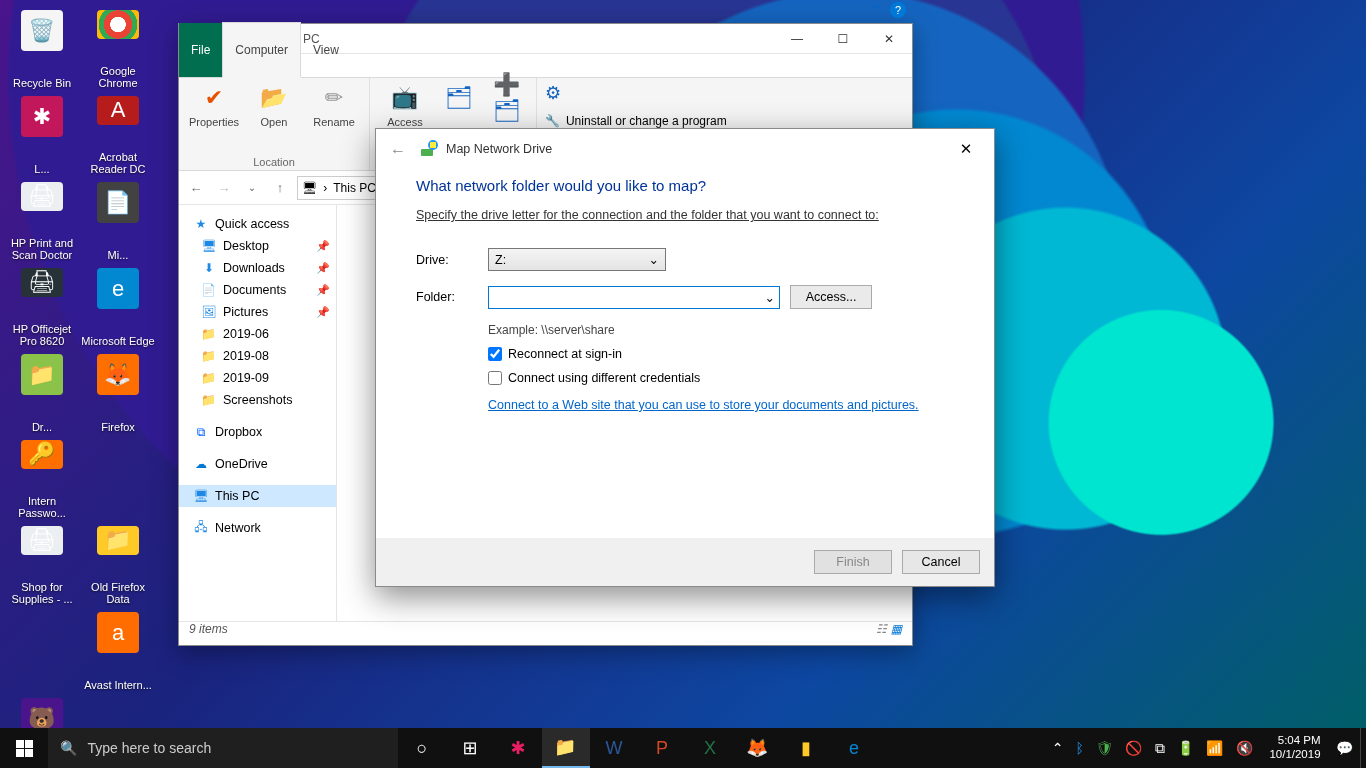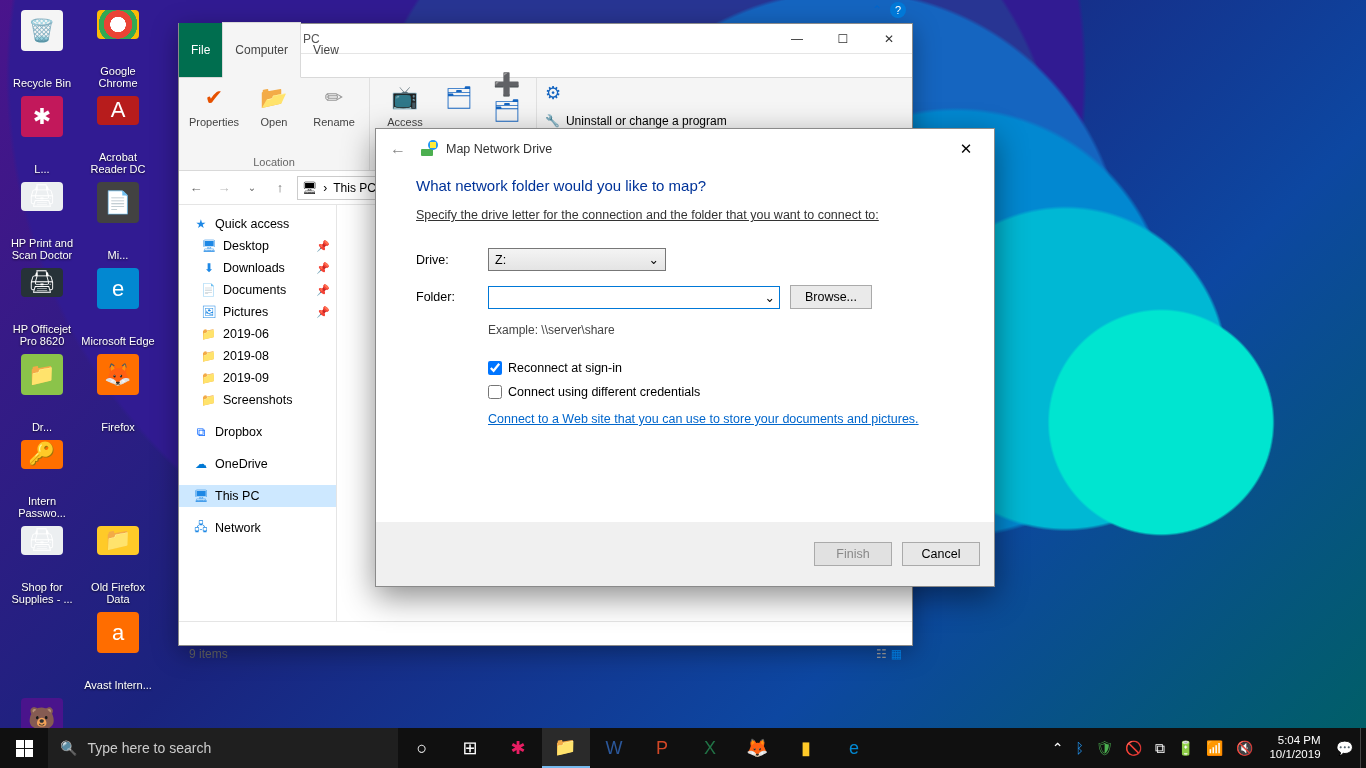--- a/index.html
+++ b/index.html
@@ -47,44 +47,44 @@
 .addr { flex:1; height:24px; border:1px solid #ccc; display:flex; align-items:center; padding:0 4px; font-size:12px; gap:6px;}
 .body { display:flex; height:calc(100% - 30px - 24px - 93px - 34px - 24px);}
 .nav { width:158px; border-right:1px solid #e5e5e5; padding:8px 0; font-size:12.5px; overflow:hidden;}
 .nav .nitem { padding:3px 8px 3px 22px; display:flex; align-items:center; gap:6px; position:relative;}
 .nav .nitem.sel { background:#cde8ff;}
 .nav .nitem.top { font-weight:400; padding-left:14px;}
 .nav .nitem .nic { width:16px; height:16px; display:inline-flex; align-items:center; justify-content:center; font-size:12px;}
 .nav .pin { position:absolute; right:6px; color:#888; font-size:11px;}
 .nav .spacer { height:10px;}
 .content { flex:1; background:#fff;}
-.status { height:40px; border-top:1px solid #e5e5e5; display:flex; align-items:flex-end; padding:0 10px; font-size:12px; color:#555; justify-content:space-between;}
+.status { height:40px; border-top:1px solid #e5e5e5; display:flex; align-items:flex-start; padding:0 10px; font-size:12px; color:#555; justify-content:space-between;font-style:italic;}
 .viewtoggles { display:flex; gap:4px; color:#888;}
 
 
 .win-dialog { position:absolute; left:375px; top:128px; width:620px; height:459px; background:#fff; border:1px solid #8a8a8a; box-shadow:0 10px 30px rgba(0,0,0,.45); display:flex; flex-direction:column;}
 .dlg-title { height:40px; display:flex; align-items:center; padding:0 8px;}
 .dlg-title .back { width:28px; text-align:center; color:#888; font-size:16px;}
 .dlg-title .dic { width:22px; height:22px; display:inline-flex; align-items:center; justify-content:center; margin:0 6px;}
 .dlg-title .dt { font-size:12.5px; color:#333;}
 .dlg-title .x { margin-left:auto; width:40px; text-align:center; font-size:15px;}
 .dlg-body { padding:8px 40px 4px 40px; flex:1;}
 .dlg-h1 { color:#003399; font-size:15px; font-weight:400; margin-bottom:14px;}
 .dlg-p { font-size:12.5px; color:#333; margin-bottom:26px;text-decoration:underline;}
 .frow { display:flex; align-items:center; margin-bottom:14px; font-size:12.5px;}
 .frow .flabel { width:72px;}
 .drive-select { width:178px; height:23px; border:1px solid #777; background:linear-gradient(#f4f4f4,#e4e4e4); font-size:12.5px; padding:0 6px; display:flex; align-items:center; justify-content:space-between;}
 .folder-combo { width:292px; height:23px; border:1px solid #0078d7; font-size:12.5px; padding:0 4px; display:flex; align-items:center; justify-content:space-between;}
 .folder-combo input { border:0; outline:0; width:100%; font-size:12.5px;}
 .browse-btn { margin-left:10px; width:82px; height:24px; border:1px solid #aaa; background:#eaeaea; font-size:12.5px;}
-.ex { font-size:12px; color:#444; margin:0 0 24px 72px;}
+.ex { font-size:12px; color:#444; margin:0 0 10px 72px;}
 .chk { display:flex; align-items:center; gap:6px; font-size:12.5px; margin:0 0 10px 72px;}
 .chk input { width:14px; height:14px;}
 .link { color:#0066cc; text-decoration:underline; font-size:12.5px; margin-left:72px;}
-.dlg-foot { height:64px; border-top:0; display:flex; align-items:center; justify-content:flex-end; padding:0 14px; gap:10px; background:#f0f0f0;}
+.dlg-foot { height:48px; border-top:0; display:flex; align-items:center; justify-content:flex-end; padding:0 14px; gap:10px; background:#f0f0f0;}
 .dbtn { width:78px; height:24px; border:1px solid #aaa; background:#e7e7e7; font-size:12.5px;}
 .dbtn.finish { color:#888; background:#e1e1e1;}
 
 
 .taskbar { position:absolute; left:0; bottom:0; width:100%; height:40px; background:#101010; display:flex; align-items:center; color:#fff;}
 .start { width:48px; height:40px; display:flex; align-items:center; justify-content:center;}
 .search { width:350px; height:40px; background:#1f1f1f; display:flex; align-items:center; padding:0 12px; gap:10px; color:#ccc; font-size:14px;}
 .tbtn { width:48px; height:40px; display:flex; align-items:center; justify-content:center; font-size:18px;}
 .tbtn.active { border-bottom:2px solid #76b9ed; background:#2a2a2a;}
 .tray { margin-left:auto; display:flex; align-items:center; height:40px;}
@@ -350,21 +350,21 @@
         <span>Z:</span>
         <span>⌄</span>
       </div>
     </div>
     <div class="frow">
       <div class="flabel">Folder:</div>
       <div class="folder-combo">
         <input type="text" value="" style="">
         <span>⌄</span>
       </div>
-      <button class="browse-btn">Browse...</button>
+      <button class="browse-btn">Access...</button>
     </div>
     <div class="ex">Example: \\server\share</div>
     <label class="chk">
       <input type="checkbox" checked="" style="">
       <span>Reconnect at sign-in</span>
     </label>
     <label class="chk">
       <input type="checkbox" style="">
       <span>Connect using different credentials</span>
     </label>

